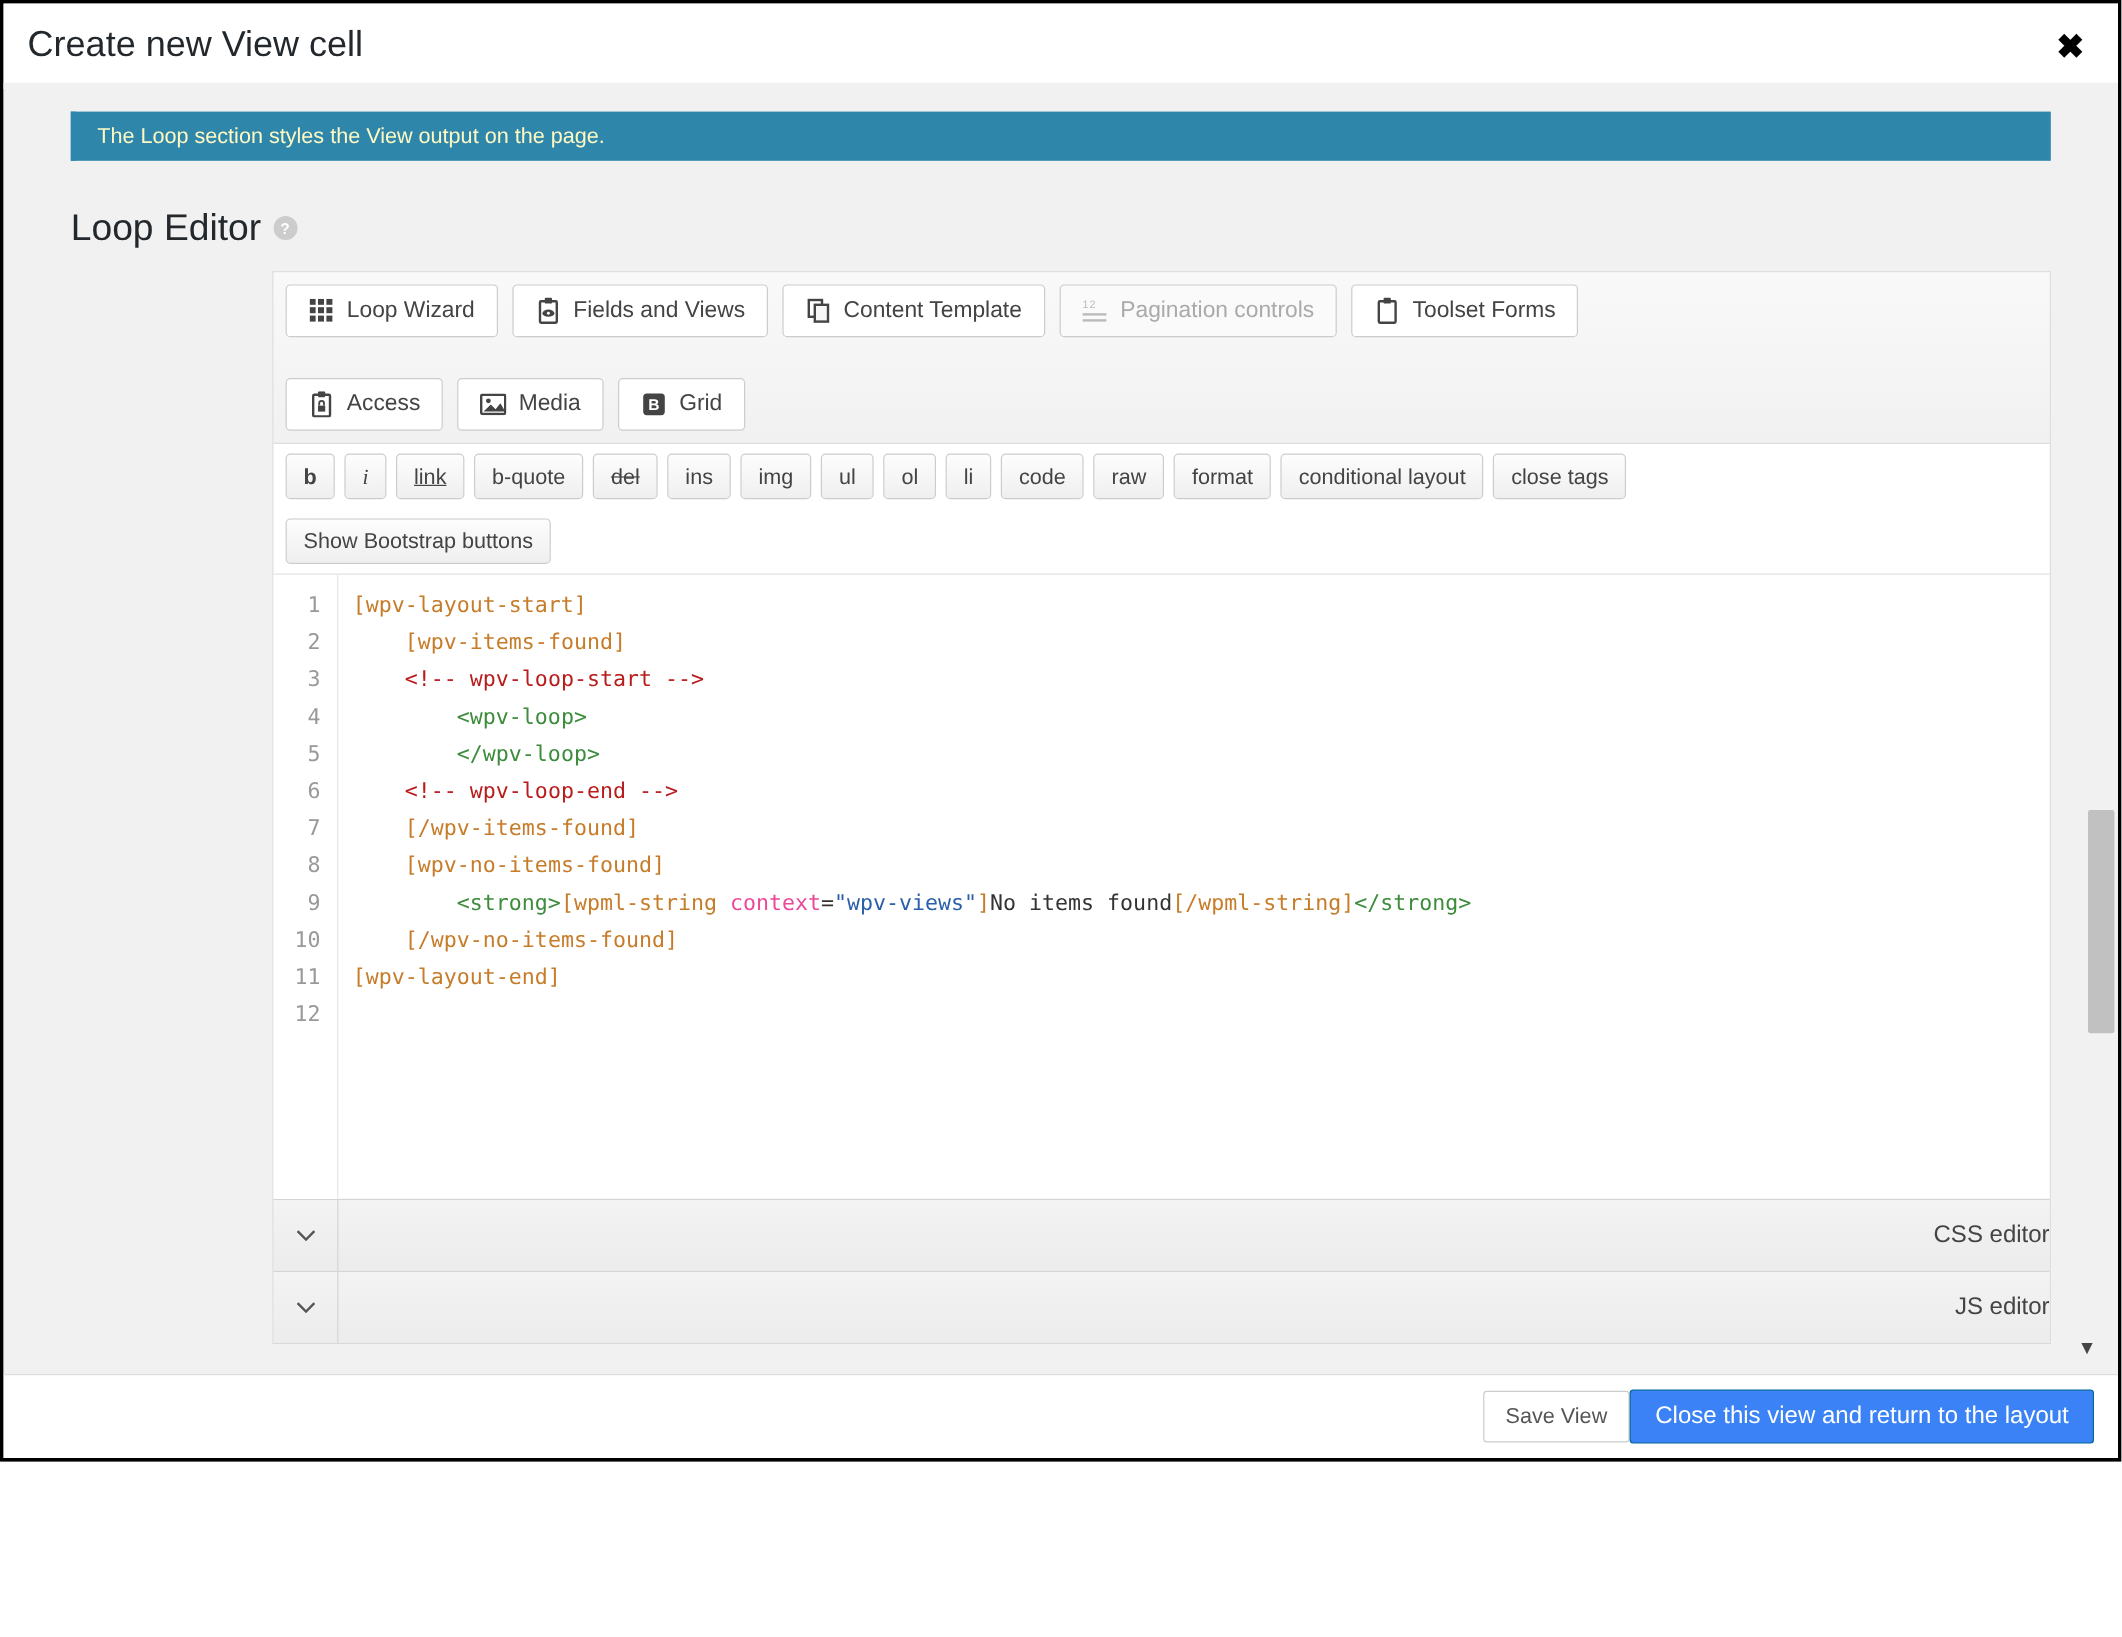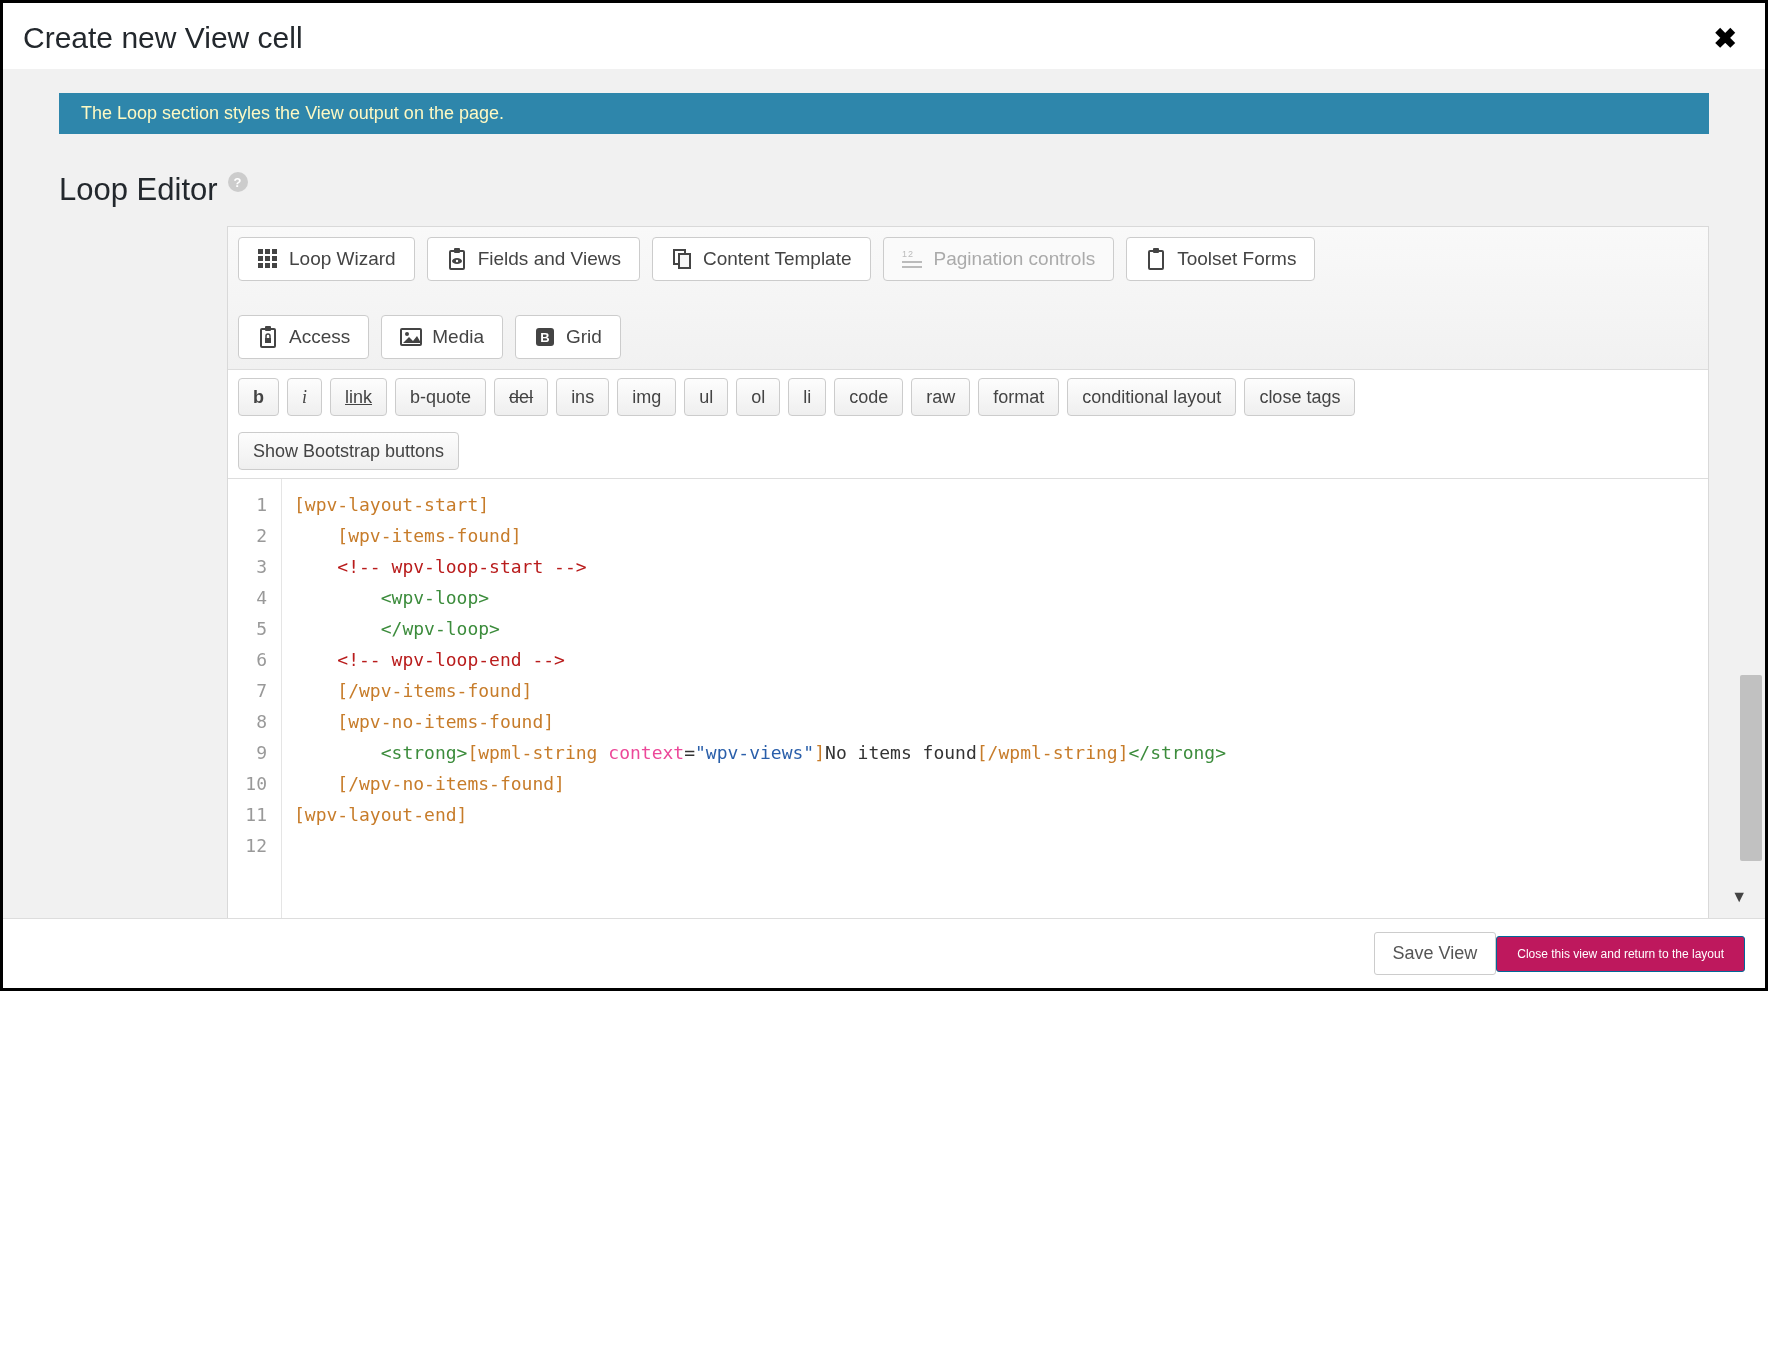--- a/index.html
+++ b/index.html
@@ -1,37 +1,37 @@
 <!DOCTYPE html>
 <html><head>
 <meta charset="utf-8">
 <style>
   * { box-sizing: border-box; margin: 0; padding: 0; }
   html, body { height: 100%; font-family: "Segoe UI", -apple-system, "Helvetica Neue", Arial, sans-serif; background: #fff; color: #23282d; }
-  .viewport { width: 1768px; height: 991px; transform-origin: top left; position: relative; background: #fff; border: 3px solid #000; }
+  .viewport { width: 1768px; height: 1218px; transform-origin: top left; position: relative; background: #fff; border: 3px solid #000; }
 
   .modal-header {
     display: flex; align-items: center; justify-content: space-between;
     padding: 18px 20px; border-bottom: 1px solid #ddd; background: #fff;
   }
   .modal-header h1 { font-size: 30px; font-weight: 400; color: #23282d; }
   .close-x { font-size: 28px; font-weight: 900; cursor: pointer; color: #000; padding: 0 8px; }
 
   .body-wrap {
     position: absolute; top: 66px; left: 0; right: 0; bottom: 70px;
     background: #f1f1f1; overflow-y: auto;
   }
   .body-inner { padding: 24px 56px 24px 56px; }
 
   .info-bar {
     background: #2e86ab; color: #fef9c3; padding: 10px 18px; font-size: 18px;
     border-left: 4px solid #2e86ab;
   }
 
-  .section-title { display: flex; align-items: flex-start; gap: 10px; margin: 38px 0 18px 0; }
+  .section-title { display: flex; align-items: center; gap: 10px; margin: 38px 0 18px 0; }
   .section-title span.t { font-size: 31px; font-weight: 300; color: #23282d; }
   .help-q {
     width: 20px; height: 20px; border-radius: 50%; background: #ccc; color: #fff;
     display: inline-flex; align-items: center; justify-content: center; font-size: 13px; font-weight: bold;
   }
 
   .editor-panel { margin-left: 168px; border: 1px solid #d9d9d9; background: #f6f6f6; }
 
   .top-btn-rows {
     padding: 10px 10px 0 10px; display: flex; flex-wrap: wrap; gap: 12px;
@@ -85,22 +85,22 @@
   .footer-bar {
     position: absolute; left: 0; right: 0; bottom: 0; height: 70px;
     border-top: 1px solid #ddd; background: #fff;
     display: flex; align-items: center; justify-content: flex-end; padding: 0 20px;
   }
   .btn-secondary {
     background: #fff; border: 1px solid #ccc; border-radius: 3px;
     padding: 10px 18px; font-size: 18px; color: #555; cursor: pointer;
   }
   .btn-primary {
-    background: #be185d; border: 1px solid #006799; border-radius: 3px;
-    padding: 10px 20px; font-size: 12px; color: #fff; cursor: pointer;
+    background: #3b82f6; border: 1px solid #006799; border-radius: 3px;
+    padding: 10px 20px; font-size: 20px; color: #fff; cursor: pointer;
   }
 
   .scroll-arrow-up, .scroll-arrow-down {
     position: absolute; right: 18px; font-size: 16px; color: #444;
   }
   .scroll-arrow-up { top: 80px; }
   .scroll-arrow-down { bottom: 82px; }
 
   .scrollbar-thumb {
     position: absolute; right: 3px; top: 672px; width: 22px; height: 186px;

